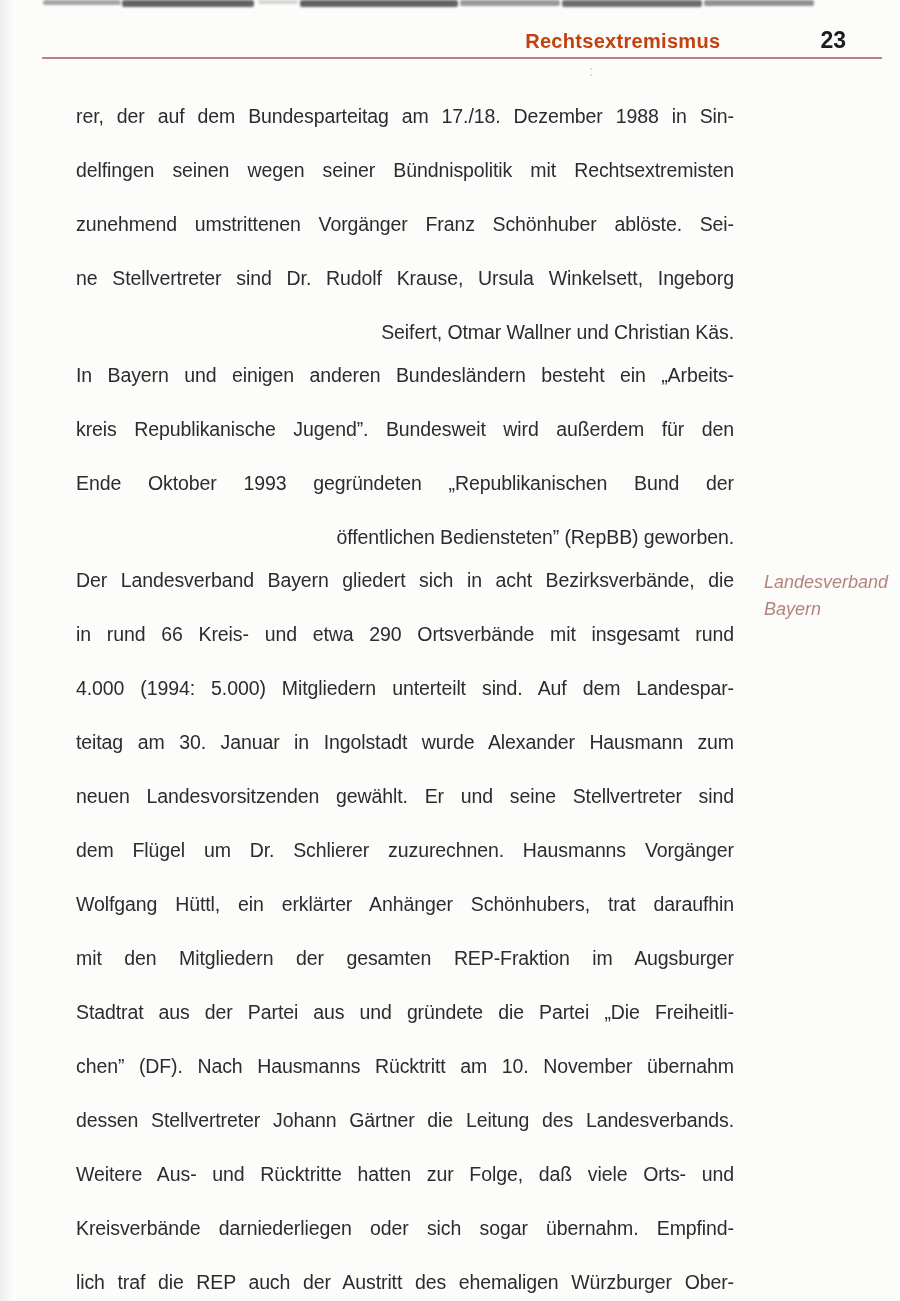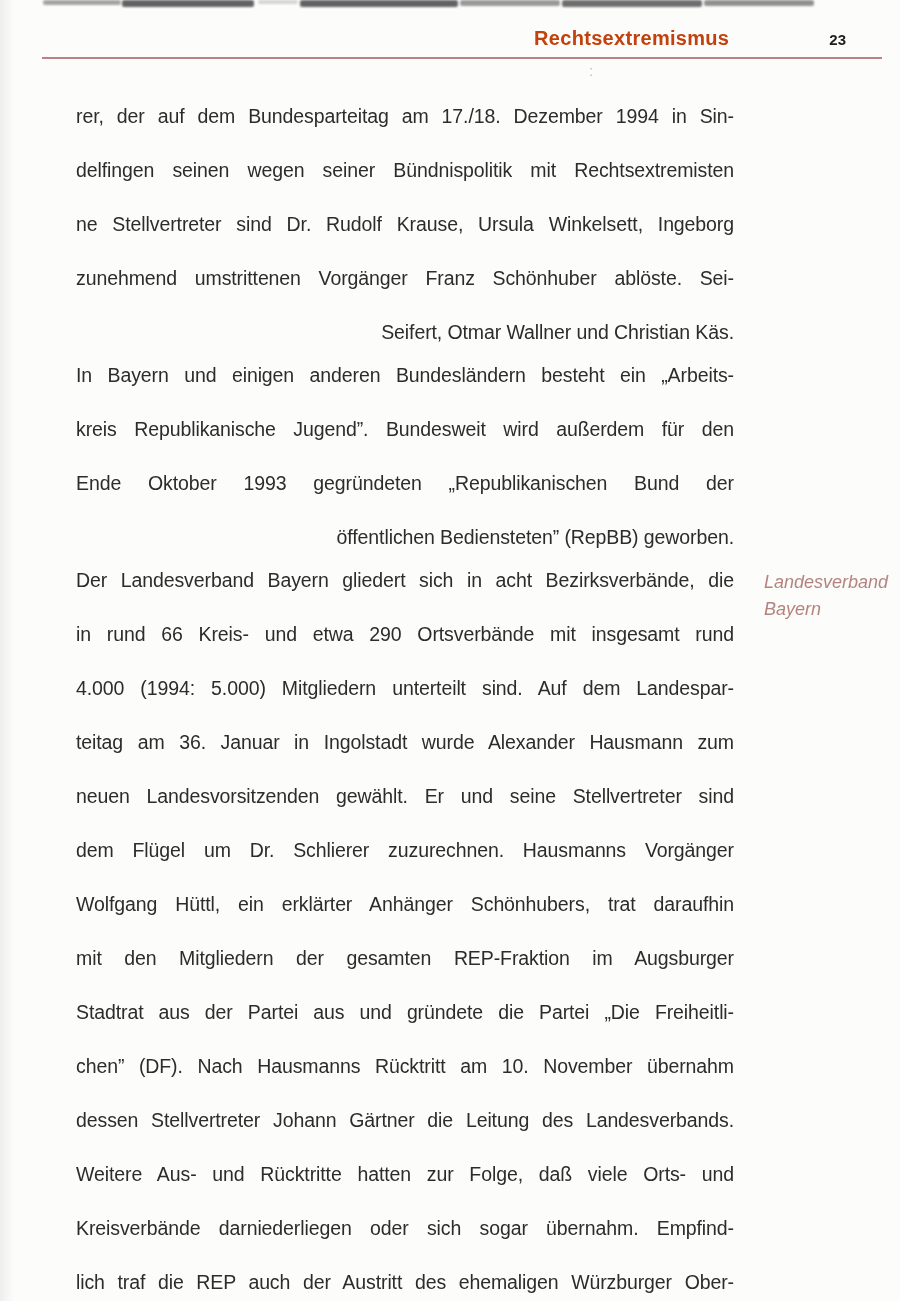--- a/index.html
+++ b/index.html
@@ -18,21 +18,21 @@
   .s3{left:258px;width:40px;height:4px;opacity:.2;}
   .s4{left:300px;width:158px;height:7px;opacity:.78;}
   .s5{left:460px;width:100px;height:6px;opacity:.5;}
   .s6{left:562px;width:140px;height:7px;opacity:.72;}
   .s7{left:704px;width:110px;height:6px;opacity:.55;}
   .faint-mark{position:absolute;left:589px;top:62px;font-size:15px;color:#8f8f8f;opacity:.55;}
 
   .page-header{position:absolute;top:27px;left:42px;width:840px;
     display:flex;justify-content:flex-end;align-items:baseline;}
   .running-title{font-size:20px;font-weight:700;color:#c2410c;letter-spacing:.3px;margin-right:100px;}
-  .page-number{font-size:15px;font-weight:700;color:#1d1d1d;margin-right:36px;}
+  .page-number{font-size:23px;font-weight:700;color:#1d1d1d;margin-right:36px;}
   .header-rule{position:absolute;top:57px;left:42px;width:840px;height:2px;background:#bb8186;}
 
   main{position:absolute;top:103px;left:76px;width:658px;}
   .para{position:relative;margin:0 0 16px 0;}
   .line{font-size:19.5px;line-height:27px;text-align:justify;letter-spacing:-0.1px;}
   .line::after{content:"";display:inline-block;width:100%;height:0;}
   .line.last{text-align:right;}
   .line.last::after{content:none;}
 
   .note{position:absolute;left:688px;top:2px;width:160px;
@@ -53,37 +53,37 @@
 <div class="faint-mark">:</div>
 
 <header class="page-header">
   <span class="running-title">Rechtsextremismus</span>
   <span class="page-number">23</span>
 </header>
 <div class="header-rule"></div>
 
 <main>
     <div class="para">
-      <div class="line">rer, der auf dem Bundesparteitag am 17./18. Dezember 1994 in Sin-</div>
+      <div class="line">rer, der auf dem Bundesparteitag am 17./18. Dezember 1988 in Sin-</div>
       <div class="line">delfingen seinen wegen seiner Bündnispolitik mit Rechtsextremisten</div>
+      <div class="line">zunehmend umstrittenen Vorgänger Franz Schönhuber ablöste. Sei-</div>
       <div class="line">ne Stellvertreter sind Dr. Rudolf Krause, Ursula Winkelsett, Ingeborg</div>
-      <div class="line">zunehmend umstrittenen Vorgänger Franz Schönhuber ablöste. Sei-</div>
       <div class="line last">Seifert, Otmar Wallner und Christian Käs.</div>
     </div>
     <div class="para">
       <div class="line">In Bayern und einigen anderen Bundesländern besteht ein „Arbeits-</div>
       <div class="line">kreis Republikanische Jugend”. Bundesweit wird außerdem für den</div>
       <div class="line">Ende Oktober 1993 gegründeten „Republikanischen Bund der</div>
       <div class="line last">öffentlichen Bediensteten” (RepBB) geworben.</div>
     </div>
     <div class="para">
       <div class="line">Der Landesverband Bayern gliedert sich in acht Bezirksverbände, die</div>
       <div class="line">in rund 66 Kreis- und etwa 290 Ortsverbände mit insgesamt rund</div>
       <div class="line">4.000 (1994: 5.000) Mitgliedern unterteilt sind. Auf dem Landespar-</div>
-      <div class="line">teitag am 36. Januar in Ingolstadt wurde Alexander Hausmann zum</div>
+      <div class="line">teitag am 30. Januar in Ingolstadt wurde Alexander Hausmann zum</div>
       <div class="line">neuen Landesvorsitzenden gewählt. Er und seine Stellvertreter sind</div>
       <div class="line">dem Flügel um Dr. Schlierer zuzurechnen. Hausmanns Vorgänger</div>
       <div class="line">Wolfgang Hüttl, ein erklärter Anhänger Schönhubers, trat daraufhin</div>
       <div class="line">mit den Mitgliedern der gesamten REP-Fraktion im Augsburger</div>
       <div class="line">Stadtrat aus der Partei aus und gründete die Partei „Die Freiheitli-</div>
       <div class="line">chen” (DF). Nach Hausmanns Rücktritt am 10. November übernahm</div>
       <div class="line">dessen Stellvertreter Johann Gärtner die Leitung des Landesverbands.</div>
       <div class="line">Weitere Aus- und Rücktritte hatten zur Folge, daß viele Orts- und</div>
       <div class="line">Kreisverbände darniederliegen oder sich sogar übernahm. Empfind-</div>
       <div class="line">lich traf die REP auch der Austritt des ehemaligen Würzburger Ober-</div>

